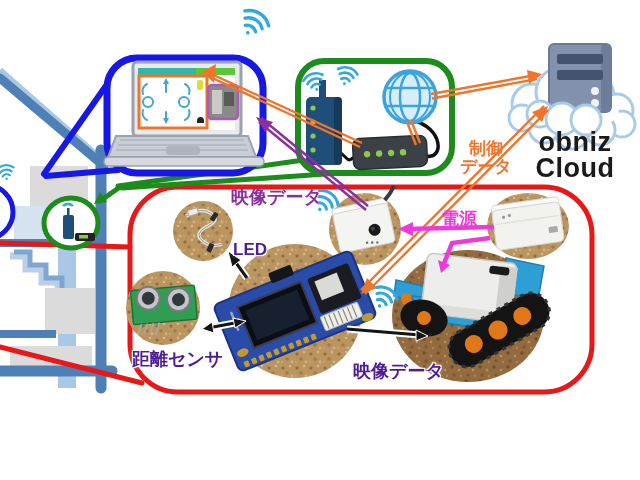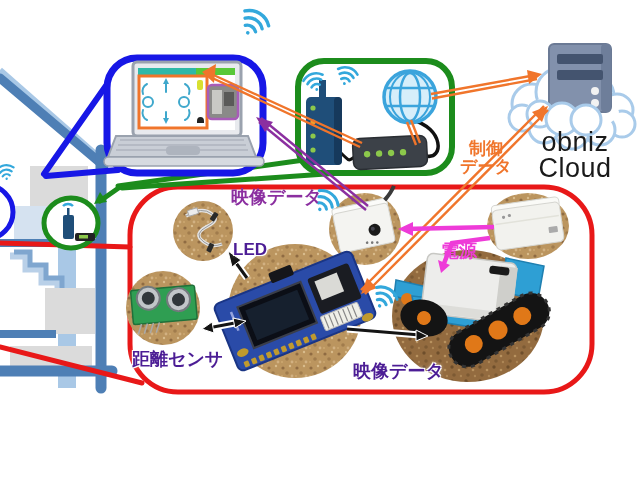--- a/index.html
+++ b/index.html
@@ -5,21 +5,21 @@
   html,body{margin:0;padding:0;background:#fff;}
   #stage{position:relative;width:640px;height:480px;background:#ffffff;overflow:hidden;
          font-family:"Liberation Sans","DejaVu Sans",sans-serif;}
   #art{position:absolute;left:0;top:0;}
   .lbl{position:absolute;font-weight:700;white-space:nowrap;line-height:1.05;text-align:right;}
   .halo{color:#4c1d95;
         text-shadow:-1px -1px 0 #fff,1px -1px 0 #fff,-1px 1px 0 #fff,1px 1px 0 #fff,0 0 4px #fff;}
   .orange{color:#F0752B;}
   .purple{color:#8B2FA0;}
   .magenta{color:#EE3BD8;}
-  .logo{color:#1A1A1A;text-align:center;font-weight:400;letter-spacing:.5px;line-height:.95;}
+  .logo{color:#1A1A1A;text-align:center;font-weight:700;letter-spacing:.5px;line-height:.95;}
 </style>
 </head>
 <body>
 
 <div id="stage">
 
 <svg id="art" width="640" height="480" viewBox="0 0 640 480">
   <defs>
     <pattern id="cork" width="14" height="14" patternUnits="userSpaceOnUse">
       <rect width="14" height="14" fill="#BB955F"></rect>
@@ -368,21 +368,21 @@
   </g>
 </svg>
 
 <div class="lbl orange" style="left:448px;top:100px;width:76px;text-align:center;font-size:17px;margin-top:40px;">
   <div>制御</div>
   <div>データ</div>
 </div>
 
 <div class="lbl purple" style="left:231px;top:188px;font-size:18px;">映像データ</div>
 
-<div class="lbl magenta" style="left:441px;top:210px;font-size:18px;margin-top:32px;">電源</div>
+<div class="lbl magenta" style="left:441px;top:210px;font-size:18px;">電源</div>
 
 <div class="lbl halo" style="left:233px;top:241px;font-size:17px;">LED</div>
 
 <div class="lbl halo" style="left:132px;top:350px;font-size:18px;">距離センサ</div>
 
 <div class="lbl halo" style="left:353px;top:362px;font-size:18px;">映像データ</div>
 
 <div class="lbl logo" style="left:520px;top:130px;width:110px;font-size:27px;">
   <div>obniz</div>
   <div>Cloud</div>

